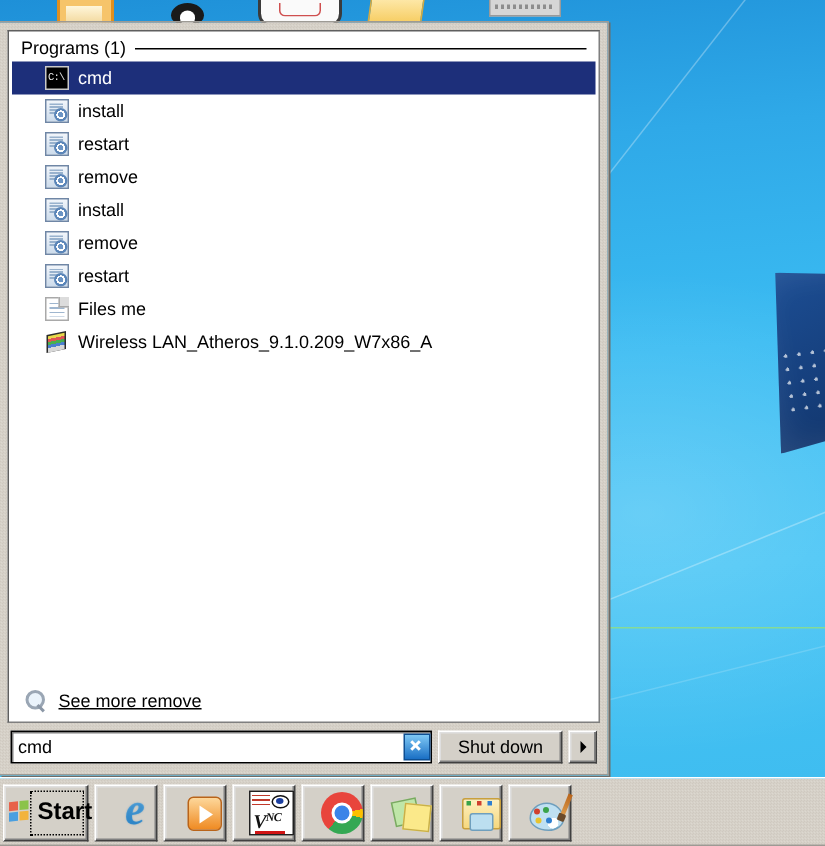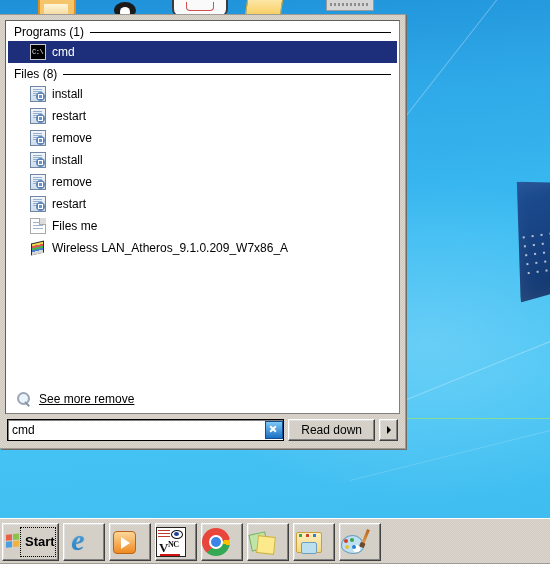--- a/index.html
+++ b/index.html
@@ -82,21 +82,21 @@
     left: 326px; width: 46px; height: 10px;
     background: #d6d6d6; border: 1px solid #9a9a9a; border-top: none;
   }
   #di-bar::after {
     content:""; position:absolute; left:3px; top:3px; width:38px; height:3px;
     background: repeating-linear-gradient(90deg,#8d8d8d 0 2px, transparent 2px 4px);
   }
 
   
   #startmenu {
-    position: absolute; left: 0; top: 14px; width: 406px; height: 435px;
+    position: absolute; left: 0; top: 14px; width: 406px; height: 503px;
     box-sizing: border-box;
     background:
       repeating-conic-gradient(#dcd8d0 0% 25%, #cfc9c0 0% 50%) 0 0/2px 2px;
     border: 1px solid #9d9a94;
     border-left: 0;
     box-shadow: 1px 1px 0 #6f6c67;
     padding: 5px;
     display: flex; flex-direction: column;
   }
   #results {
@@ -263,36 +263,37 @@
     border: 1px solid;
     border-color: #ffffff #404040 #404040 #ffffff;
     box-shadow: inset -1px -1px 0 #808080, inset 1px 1px 0 #dfdfdf;
     display: flex; align-items: center; gap: 2px; padding-left: 3px;
     cursor: pointer;
   }
   #startbtn .focus {
     position: absolute; left: 17px; top: 3px; right: 2px; bottom: 3px;
     border: 1px dotted #000;
   }
-  #startbtn .label { font-size: 13px; font-weight: bold; color: #000; z-index: 1; padding-left:2px;}
+  #startbtn .label { font-size: 16px; font-weight: bold; color: #000; z-index: 1; padding-left:2px;}
   .winflag { width: 15px; height: 15px; position: relative; flex: 0 0 15px; transform: skewY(-6deg);}
   .winflag i { position: absolute; width: 6px; height: 6px; display:block; }
   .winflag .q1 { left:0; top:0; background:#e8614a; }
   .winflag .q2 { left:7px; top:0; background:#8bc34a; }
   .winflag .q3 { left:0; top:7px; background:#4a9fe0; }
   .winflag .q4 { left:7px; top:7px; background:#f2b33d; }
 
   .tbtn {
     width: 40px; height: 36px;
     background: #d4d0c8;
     border: 1px solid;
     border-color: #ffffff #404040 #404040 #ffffff;
     box-shadow: inset -1px -1px 0 #808080, inset 1px 1px 0 #dfdfdf;
-    display:flex; align-items:center; justify-content:flex-start;
+    display:flex; align-items:center; justify-content:flex-end;
     cursor: pointer;
+    font-style: italic;
   }
   .tico { width: 28px; height: 28px; position: relative; }
 
   
   .ie { border-radius: 50%; }
   .ie::before {
     content:"e"; position:absolute; left:0; right:0; top:-5px;
     font-family:"Liberation Serif", serif; font-style: italic; font-size: 30px;
     font-weight: bold; text-align:center;
     background: linear-gradient(#9fd8f7, #1f7dc4);
@@ -413,24 +414,20 @@
       <span>Programs (1)</span>
       <span class="rule"></span>
     </div>
     <ul class="res-list">
       <li class="res-item selected">
         <span class="ico ico-cmd"></span>
         <span class="label">cmd</span>
       </li>
     </ul>
 
-    <div class="group-header">
-      <span>Files (8)</span>
-      <span class="rule"></span>
-    </div>
     <ul class="res-list">
       <li class="res-item">
         <span class="ico ico-inf"></span>
         <span class="label">install</span>
       </li>
       <li class="res-item">
         <span class="ico ico-inf"></span>
         <span class="label">restart</span>
       </li>
       <li class="res-item">
@@ -464,21 +461,21 @@
       <span class="label">See more remove</span>
     </div>
   </div>
 
   <div id="menubottom">
     <div id="searchwrap">
       <input id="searchinput" type="text" placeholder="Search programs and files" value="cmd" style="">
       <div id="clearbtn"></div>
     </div>
     <div id="shutdown" class="btn3d">
-      <span>Read down</span>
+      <span>Shut down</span>
     </div>
     <div id="shutmore" class="btn3d">
       <span class="arrow"></span>
     </div>
   </div>
 </div>
 
 <div id="taskbar">
 
   <div id="startbtn">

